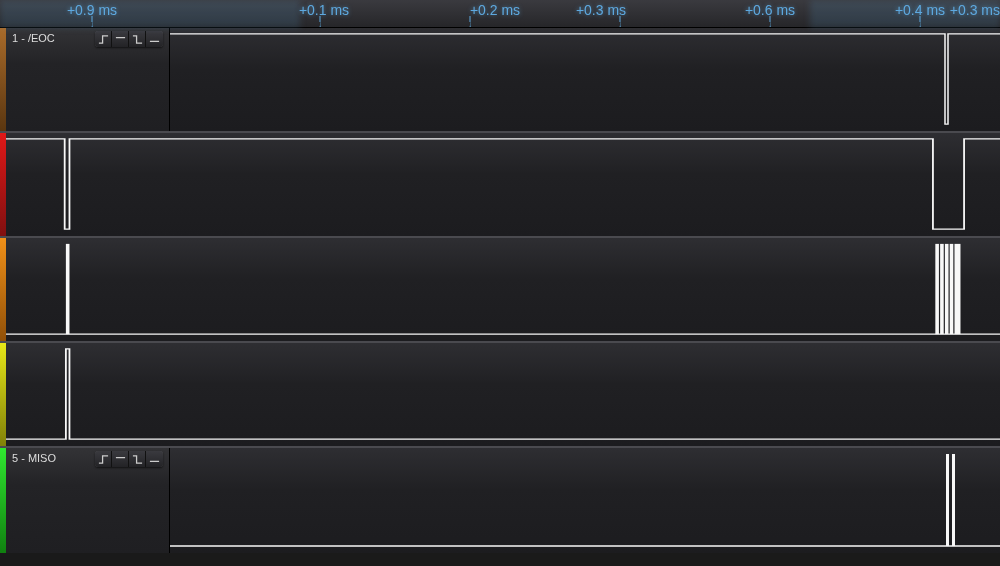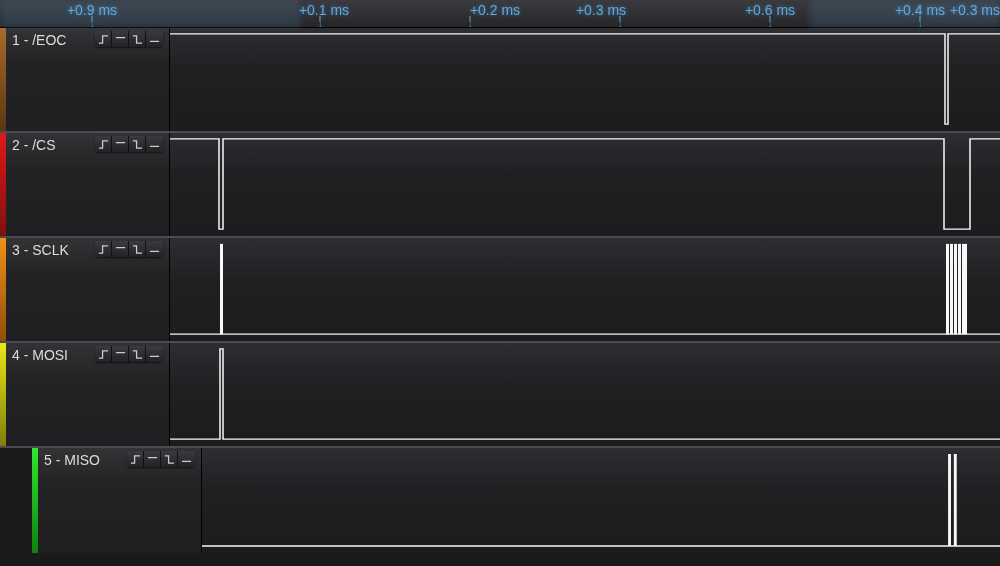--- a/index.html
+++ b/index.html
@@ -70,37 +70,36 @@
     }
     .channel {
       position: relative;
       height: 105px;
       display: flex;
       border-bottom: 2px solid #4a4a4f;
       background: linear-gradient(180deg, #2e2e32 0%, #202023 40%, #1c1c1f 100%);
     }
     .channel:last-child {
       border-bottom: none;
-      margin-left: 32px;
     }
     .channel .color-bar {
       width: 6px;
       flex: 0 0 6px;
       height: 100%;
     }
     .channel-header {
       flex: 0 0 164px;
       padding: 4px 6px;
       background: linear-gradient(180deg, #333336 0%, #232326 35%, #1f1f22 100%);
       border-right: 1px solid #000;
       position: relative;
     }
     .channel-label {
       color: #ddd;
-      font-size: 14px;
+      font-size: 11px;
       margin-bottom: 0;
       display: block;
     }
     .trigger-buttons {
       position: absolute;
       top: 3px;
       right: 6px;
       display: flex;
       gap: 0;
       border-radius: 3px;
@@ -218,119 +217,44 @@
     </div>
     <div class="waveform-area">
       <svg viewBox="0 0 830 105" preserveAspectRatio="none">
         <polyline points="0,6 775,6 775,98 778,98 778,6 830,6"></polyline>
       </svg>
     </div>
   </div>
 
   <div class="channel">
     <div class="color-bar c-cs"></div>
-    <div class="channel-header">
-      <span class="channel-label">2 - /CS</span>
-      <div class="trigger-buttons">
-        <button class="trig-btn">
-            <svg viewBox="0 0 12 12">
-              <path d="M1 10 H5 V2 H11"></path>
-            </svg>
-          </button>
-        <button class="trig-btn">
-            <svg viewBox="0 0 12 12">
-              <line x1="1" y1="4" x2="11" y2="4"></line>
-            </svg>
-          </button>
-        <button class="trig-btn">
-            <svg viewBox="0 0 12 12">
-              <path d="M1 2 H5 V10 H11"></path>
-            </svg>
-          </button>
-        <button class="trig-btn">
-            <svg viewBox="0 0 12 12">
-              <line x1="1" y1="8" x2="11" y2="8"></line>
-            </svg>
-          </button>
-      </div>
-    </div>
     <div class="waveform-area">
       <svg viewBox="0 0 830 105" preserveAspectRatio="none">
         <polyline points="0,6 49,6 49,98 53,98 53,6 774,6 774,98 800,98 800,6 830,6"></polyline>
       </svg>
     </div>
   </div>
 
   <div class="channel">
     <div class="color-bar c-sclk"></div>
-    <div class="channel-header">
-      <span class="channel-label">3 - SCLK</span>
-      <div class="trigger-buttons">
-        <button class="trig-btn">
-            <svg viewBox="0 0 12 12">
-              <path d="M1 10 H5 V2 H11"></path>
-            </svg>
-          </button>
-        <button class="trig-btn">
-            <svg viewBox="0 0 12 12">
-              <line x1="1" y1="4" x2="11" y2="4"></line>
-            </svg>
-          </button>
-        <button class="trig-btn">
-            <svg viewBox="0 0 12 12">
-              <path d="M1 2 H5 V10 H11"></path>
-            </svg>
-          </button>
-        <button class="trig-btn">
-            <svg viewBox="0 0 12 12">
-              <line x1="1" y1="8" x2="11" y2="8"></line>
-            </svg>
-          </button>
-      </div>
-    </div>
     <div class="waveform-area">
       <svg viewBox="0 0 830 105" preserveAspectRatio="none">
         <line x1="0" y1="98" x2="830" y2="98"></line>
         <rect x="50" y="6" width="3" height="92"></rect>
         <rect x="776" y="6" width="3" height="92"></rect>
         <rect x="780" y="6" width="3" height="92"></rect>
         <rect x="784" y="6" width="3" height="92"></rect>
         <rect x="788" y="6" width="3" height="92"></rect>
         <rect x="792" y="6" width="5" height="92"></rect>
       </svg>
     </div>
   </div>
 
   <div class="channel">
     <div class="color-bar c-mosi"></div>
-    <div class="channel-header">
-      <span class="channel-label">4 - MOSI</span>
-      <div class="trigger-buttons">
-        <button class="trig-btn">
-            <svg viewBox="0 0 12 12">
-              <path d="M1 10 H5 V2 H11"></path>
-            </svg>
-          </button>
-        <button class="trig-btn">
-            <svg viewBox="0 0 12 12">
-              <line x1="1" y1="4" x2="11" y2="4"></line>
-            </svg>
-          </button>
-        <button class="trig-btn">
-            <svg viewBox="0 0 12 12">
-              <path d="M1 2 H5 V10 H11"></path>
-            </svg>
-          </button>
-        <button class="trig-btn">
-            <svg viewBox="0 0 12 12">
-              <line x1="1" y1="8" x2="11" y2="8"></line>
-            </svg>
-          </button>
-      </div>
-    </div>
     <div class="waveform-area">
       <svg viewBox="0 0 830 105" preserveAspectRatio="none">
         <polyline points="0,98 50,98 50,6 53,6 53,98 830,98"></polyline>
       </svg>
     </div>
   </div>
 
   <div class="channel">
     <div class="color-bar c-miso"></div>
     <div class="channel-header">

